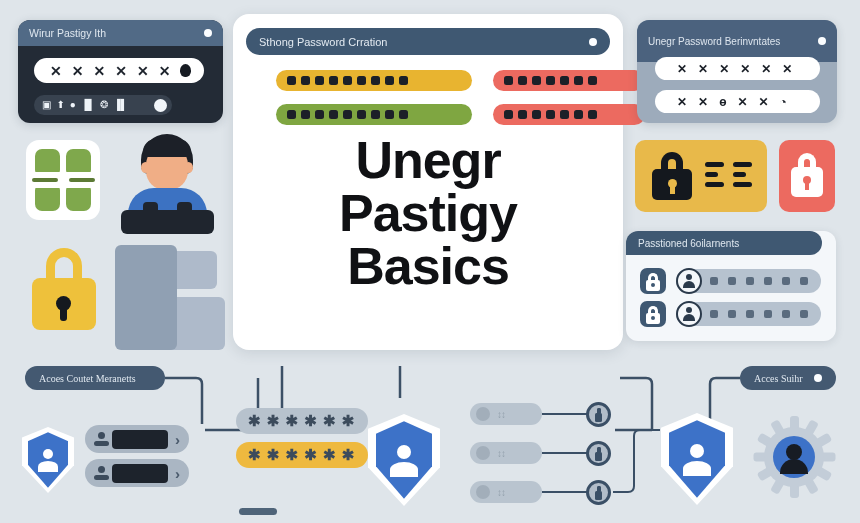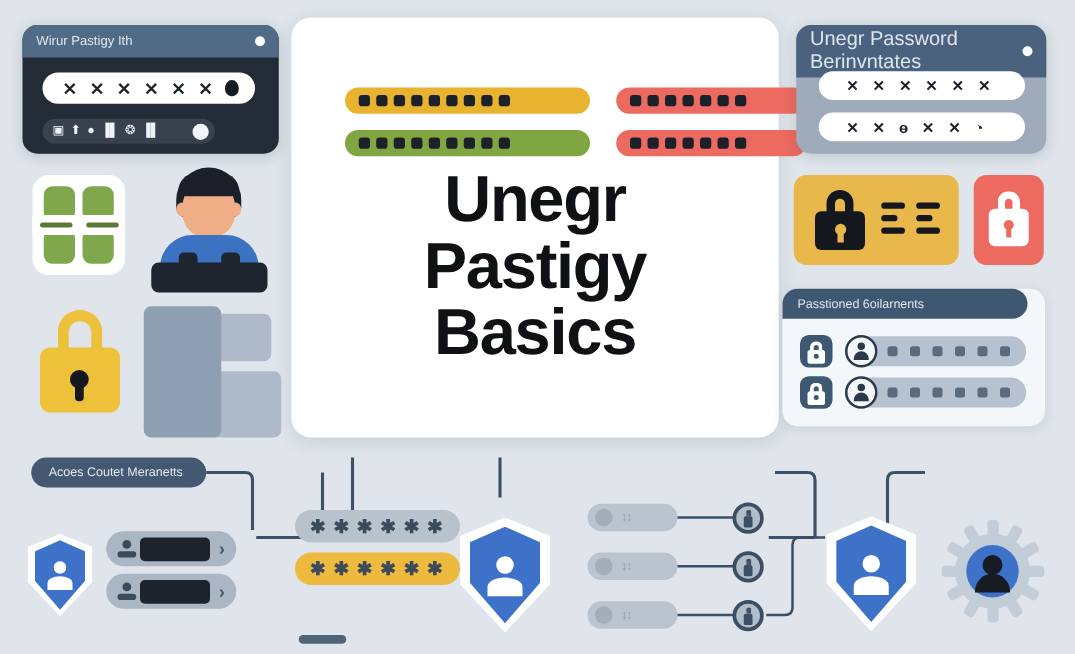--- a/index.html
+++ b/index.html
@@ -67,22 +67,22 @@
   #title span { display: block; }
 
   
   #tr-card {
     left: 637px; top: 20px; width: 200px; height: 103px;
     background: #9dabbb; border-radius: 12px;
     box-shadow: 0 2px 10px rgba(40,55,71,.16);
   }
   #tr-head {
     height: 42px; background: #4b627e; border-radius: 12px 12px 0 0;
-    display: flex; align-items: center; 
-    padding: 0 11px; color: #dde5ee; font-size: 16px;
+    display: flex; align-items: center; justify-content: space-between;
+    padding: 0 11px; color: #dde5ee; font-size: 10px;
   }
   .tr-field {
     position: absolute; left: 18px; width: 165px; height: 23px;
     background: #ffffff; border-radius: 12px;
     display: flex; align-items: center; gap: 11px; padding-left: 22px;
     font-size: 12px; font-weight: 700; color: #1b2028;
   }
   #trf1 { top: 37px; }
   #trf2 { top: 70px; }
 
@@ -177,20 +177,21 @@
   }
   .lr-pill .usr::before { content:""; position: absolute; left: 7.5px; top: 4px; width: 6px; height: 6px; background: #2b3a4b; border-radius: 50%; }
   .lr-pill .usr::after { content:""; position: absolute; left: 4.5px; top: 11px; width: 12px; height: 7px; background: #2b3a4b; border-radius: 6px 6px 0 0; }
 
   
   .btm-pill {
     position: absolute; height: 24px; background: #44597189; border-radius: 12px;
     display: flex; align-items: center; justify-content: space-between;
     padding: 0 14px; color: #e0e8f0; font-size: 10px;
     background: #445971;
+    font-family: Liberation Serif, serif;
   }
   #bp1 { left: 25px; top: 366px; width: 140px; }
   #bp2 { left: 468px; top: 366px; width: 152px; }
   #bp3 { left: 740px; top: 366px; width: 96px; }
 
   
   .shield { position: absolute; }
   .shield .outer {
     width: 100%; height: 100%; background: #ffffff;
     clip-path: polygon(50% 0%, 100% 16%, 100% 58%, 50% 100%, 0% 58%, 0% 16%);
@@ -266,20 +267,24 @@
       <span class="g">⬆</span>
       <span class="g">●</span>
       <span class="g">▐▌</span>
       <span class="g">❂</span>
       <span class="g">▐▌</span>
       <span class="knob"></span>
     </div>
   </div>
 
   <div class="card" id="center">
+    <div id="center-head">
+      <span>Sthong Password Crration</span>
+      <span class="head-dot"></span>
+    </div>
 
     <div class="pwbar" id="pb1">
       <i></i>
         <i></i>
       <i></i>
         <i></i>
       <i></i>
         <i></i>
       <i></i>
         <i></i>
@@ -456,20 +461,24 @@
       <path d="M282 366 V424 Q282 430 276 430 H205"></path>
       <path d="M400 366 V398"></path>
       <path d="M620 378 H646 Q652 378 652 384 V430"></path>
       <path d="M740 378 H716 Q710 378 710 384 V430"></path>
       <path d="M652 430 H615"></path>
     </g>
   </svg>
 
   <div class="btm-pill" id="bp1">
     <span>Acoes Coutet Meranetts</span>
+  </div>
+  <div class="btm-pill" id="bp3">
+    <span>Acces Suihr</span>
+    <span class="head-dot"></span>
   </div>
 
   <div class="shield" style="left:22px; top:427px; width:52px; height:66px;">
     <div class="outer"></div>
     <div class="inner"></div>
     <div class="head" style="left:21px; top:22px; width:10px; height:10px;"></div>
     <div class="torso" style="left:16px; top:34px; width:20px; height:11px;"></div>
   </div>
 
   <div class="row-pill" style="left:85px; top:425px; width:104px;">

